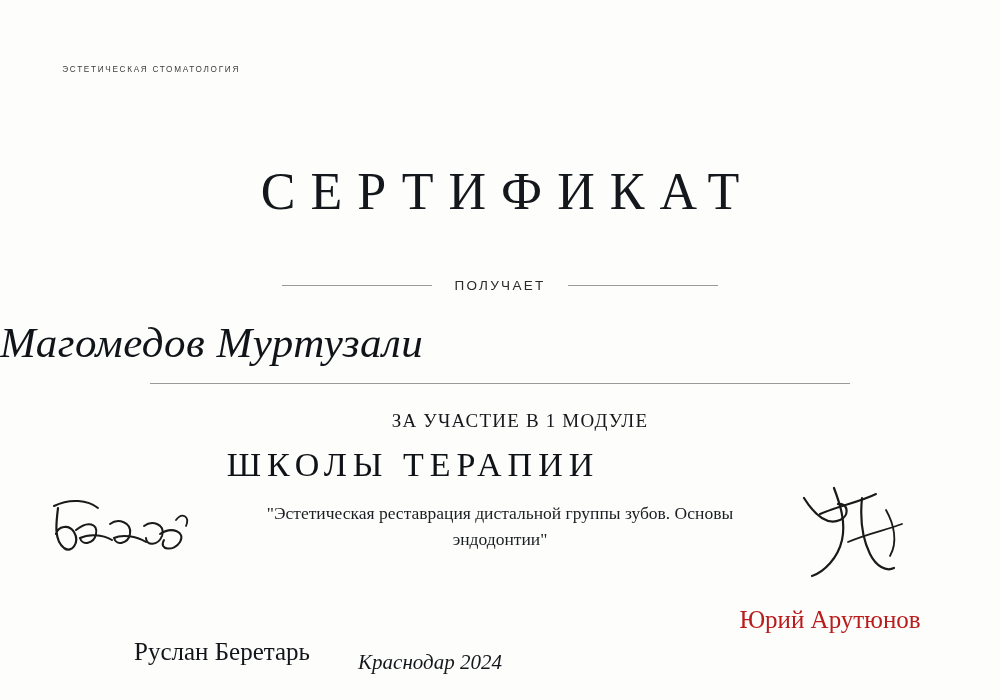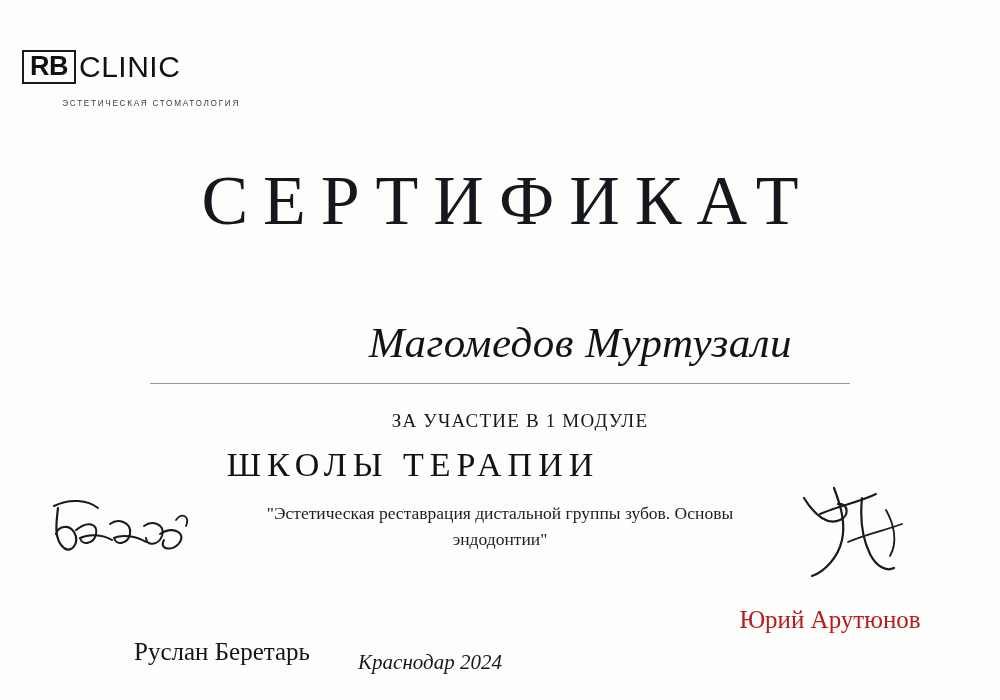--- a/index.html
+++ b/index.html
@@ -120,21 +120,21 @@
     margin-top: 4px;
   }
   
   .title {
     position: absolute;
     top: 166px;
     left: 0;
     width: 1000px;
     text-align: center;
     font-family: "Liberation Serif", serif;
-    font-size: 70px;
+    font-size: 52px;
     letter-spacing: 15px;
     color: #14181c;
     text-indent: 15px;
     line-height: 1;
   }
   
   .receives-row {
     position: absolute;
     top: 278px;
     left: 0;
@@ -154,21 +154,21 @@
     letter-spacing: 2.3px;
     color: #2a2a2a;
     padding: 0 22px;
     white-space: nowrap;
   }
   .recipient {
     position: absolute;
     top: 318px;
     left: 0;
     width: 792px;
-    text-align: right;
+    text-align: left;
     font-family: "Liberation Serif", serif;
     font-style: italic;
     font-size: 43px;
     color: #101418;
     letter-spacing: 0.5px;
   }
   .divider {
     position: absolute;
     top: 383px;
     left: 150px;
@@ -259,30 +259,31 @@
     color: #15181c;
     font-style: italic;
   }
 </style>
 </head>
 <body>
 
 <div class="certificate">
 
   <div class="logo-left">
-    <div class="rb-row">
-      <span class="rb-box">RB</span>
-      <span class="clinic-word">CLINIC</span>
-    </div>
     <div class="clinic-sub">ЭСТЕТИЧЕСКАЯ СТОМАТОЛОГИЯ</div>
   </div>
 
 
   <div class="title">СЕРТИФИКАТ</div>
 
+  <div class="receives-row">
+    <div class="rule"></div>
+    <div class="receives-label">ПОЛУЧАЕТ</div>
+    <div class="rule"></div>
+  </div>
 
   <div class="recipient">Магомедов Муртузали</div>
   <div class="divider"></div>
 
   <div class="participation">ЗА УЧАСТИЕ В 1 МОДУЛЕ</div>
   <div class="school">ШКОЛЫ ТЕРАПИИ</div>
   <div class="course-title">"Эстетическая реставрация дистальной группы зубов. Основы эндодонтии"</div>
 
   <div class="sig-left">
     <svg width="200" height="80" viewBox="0 0 200 80" fill="none" xmlns="http://www.w3.org/2000/svg">

